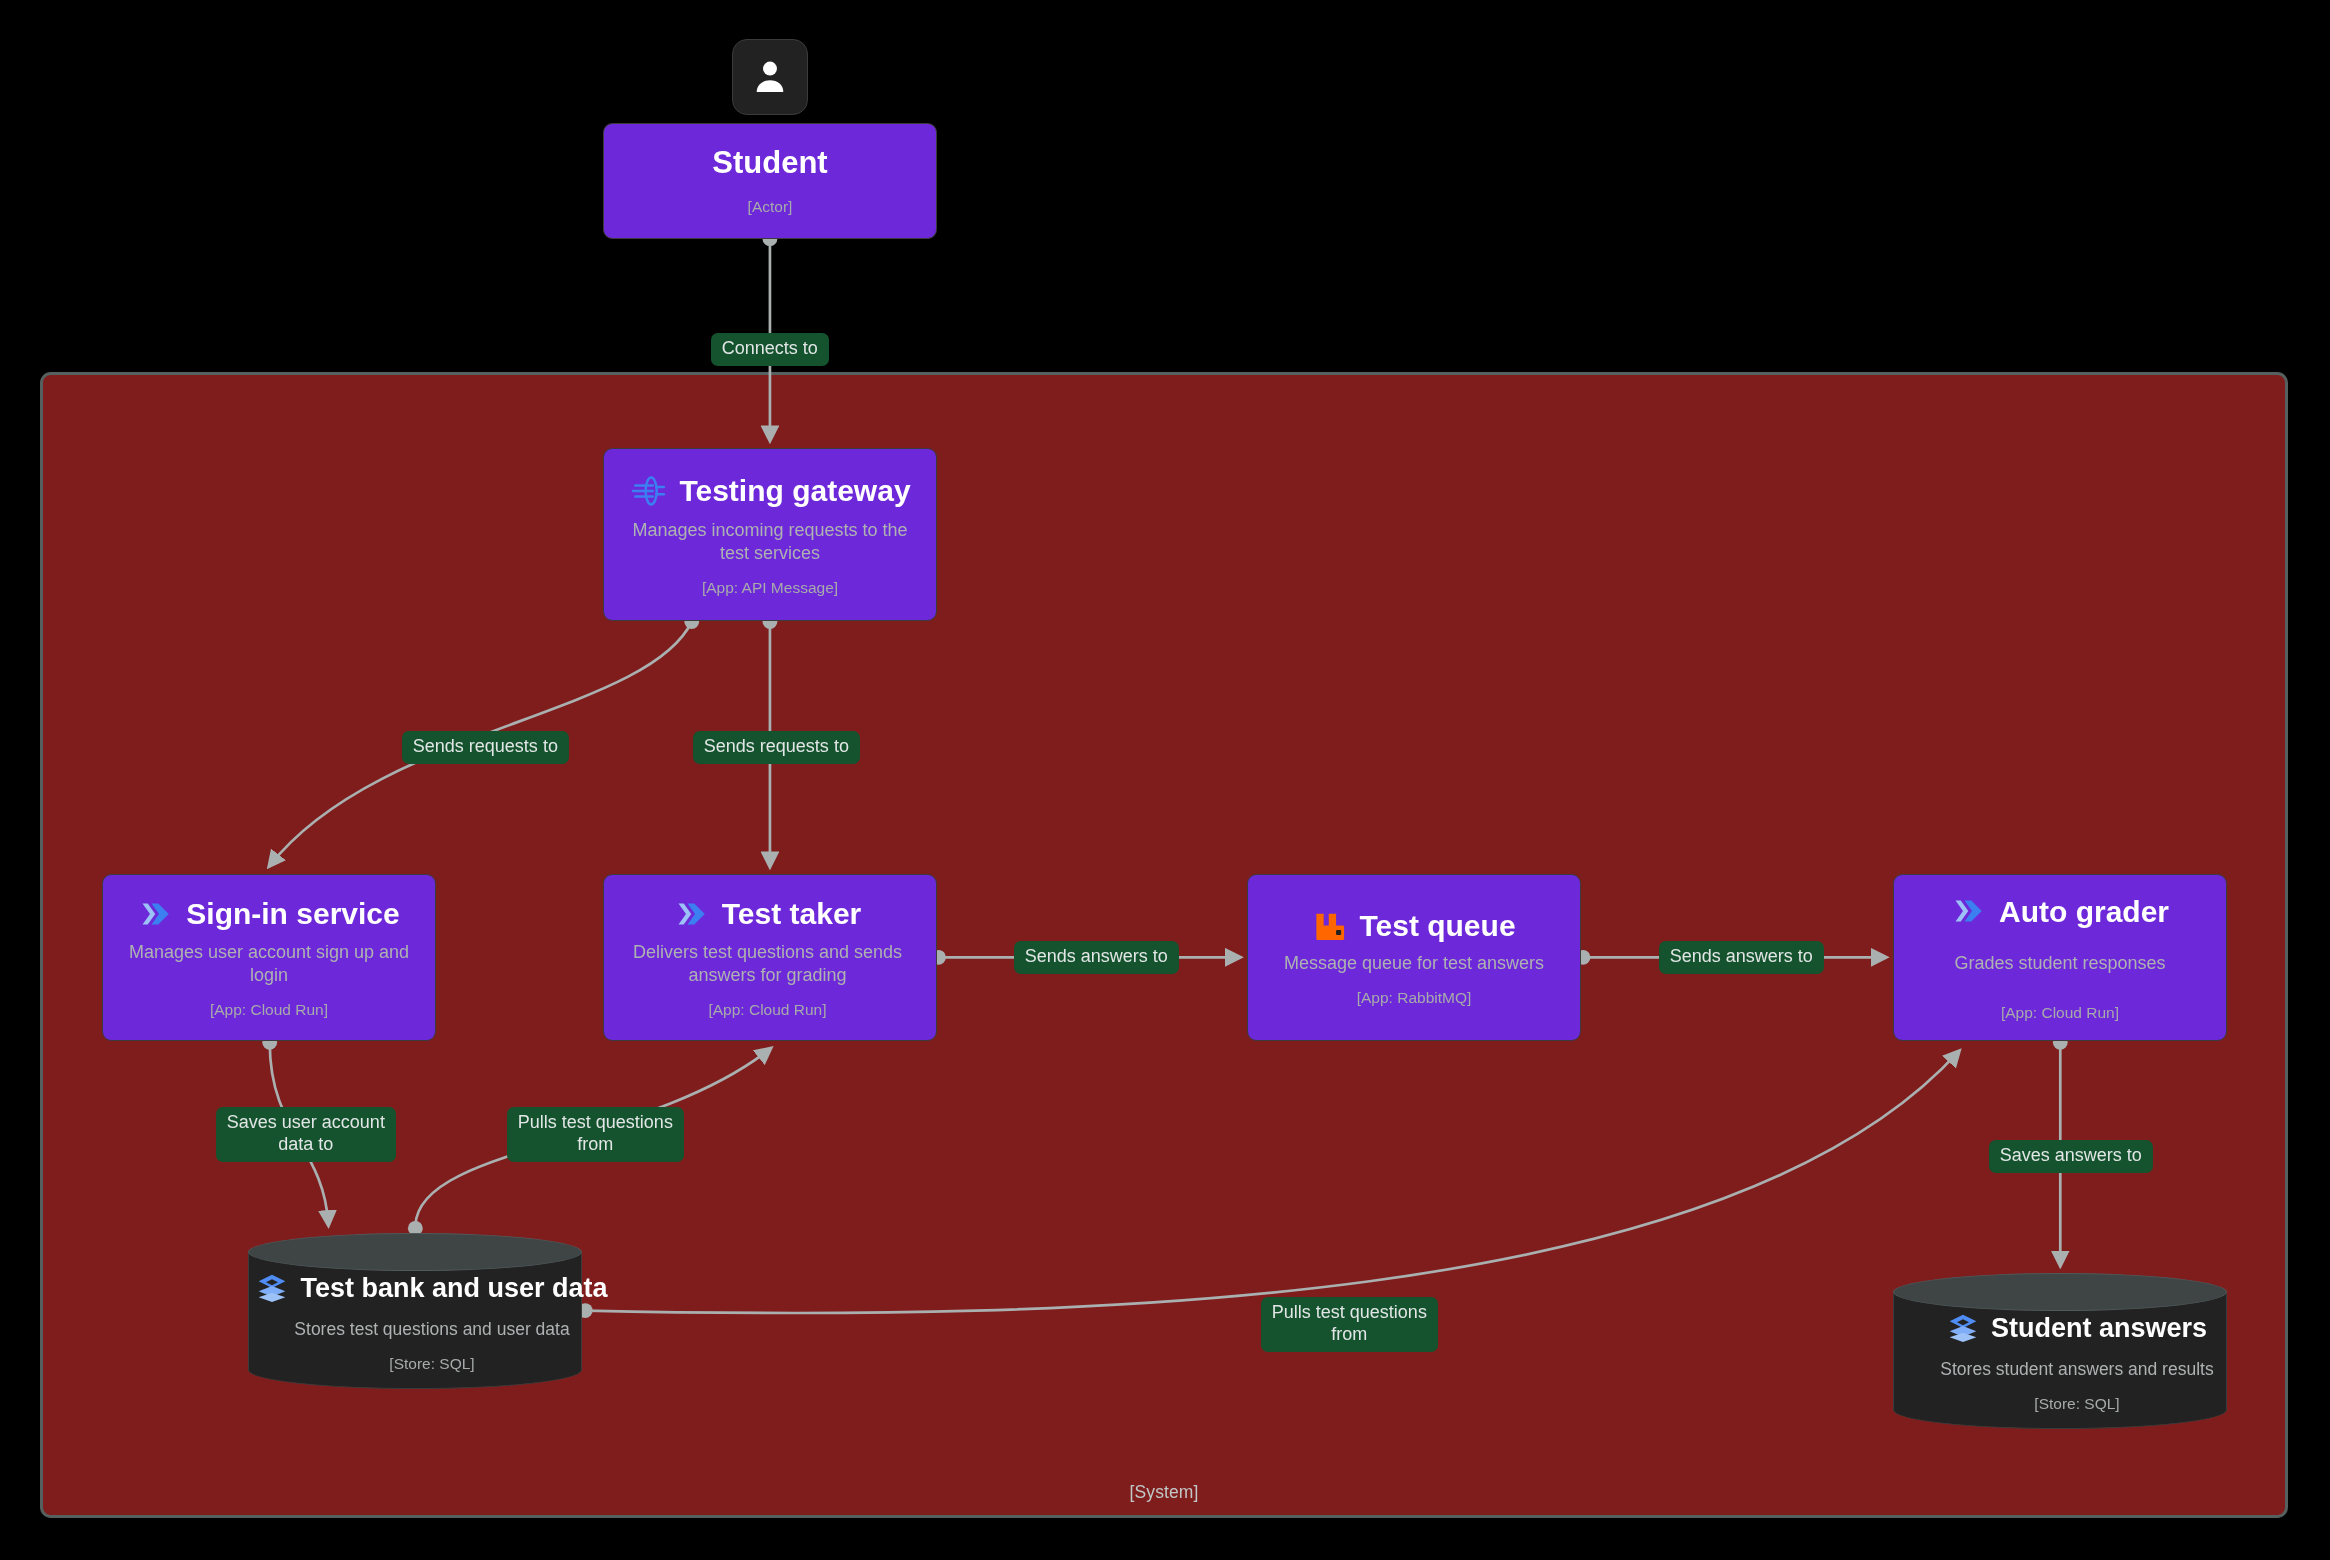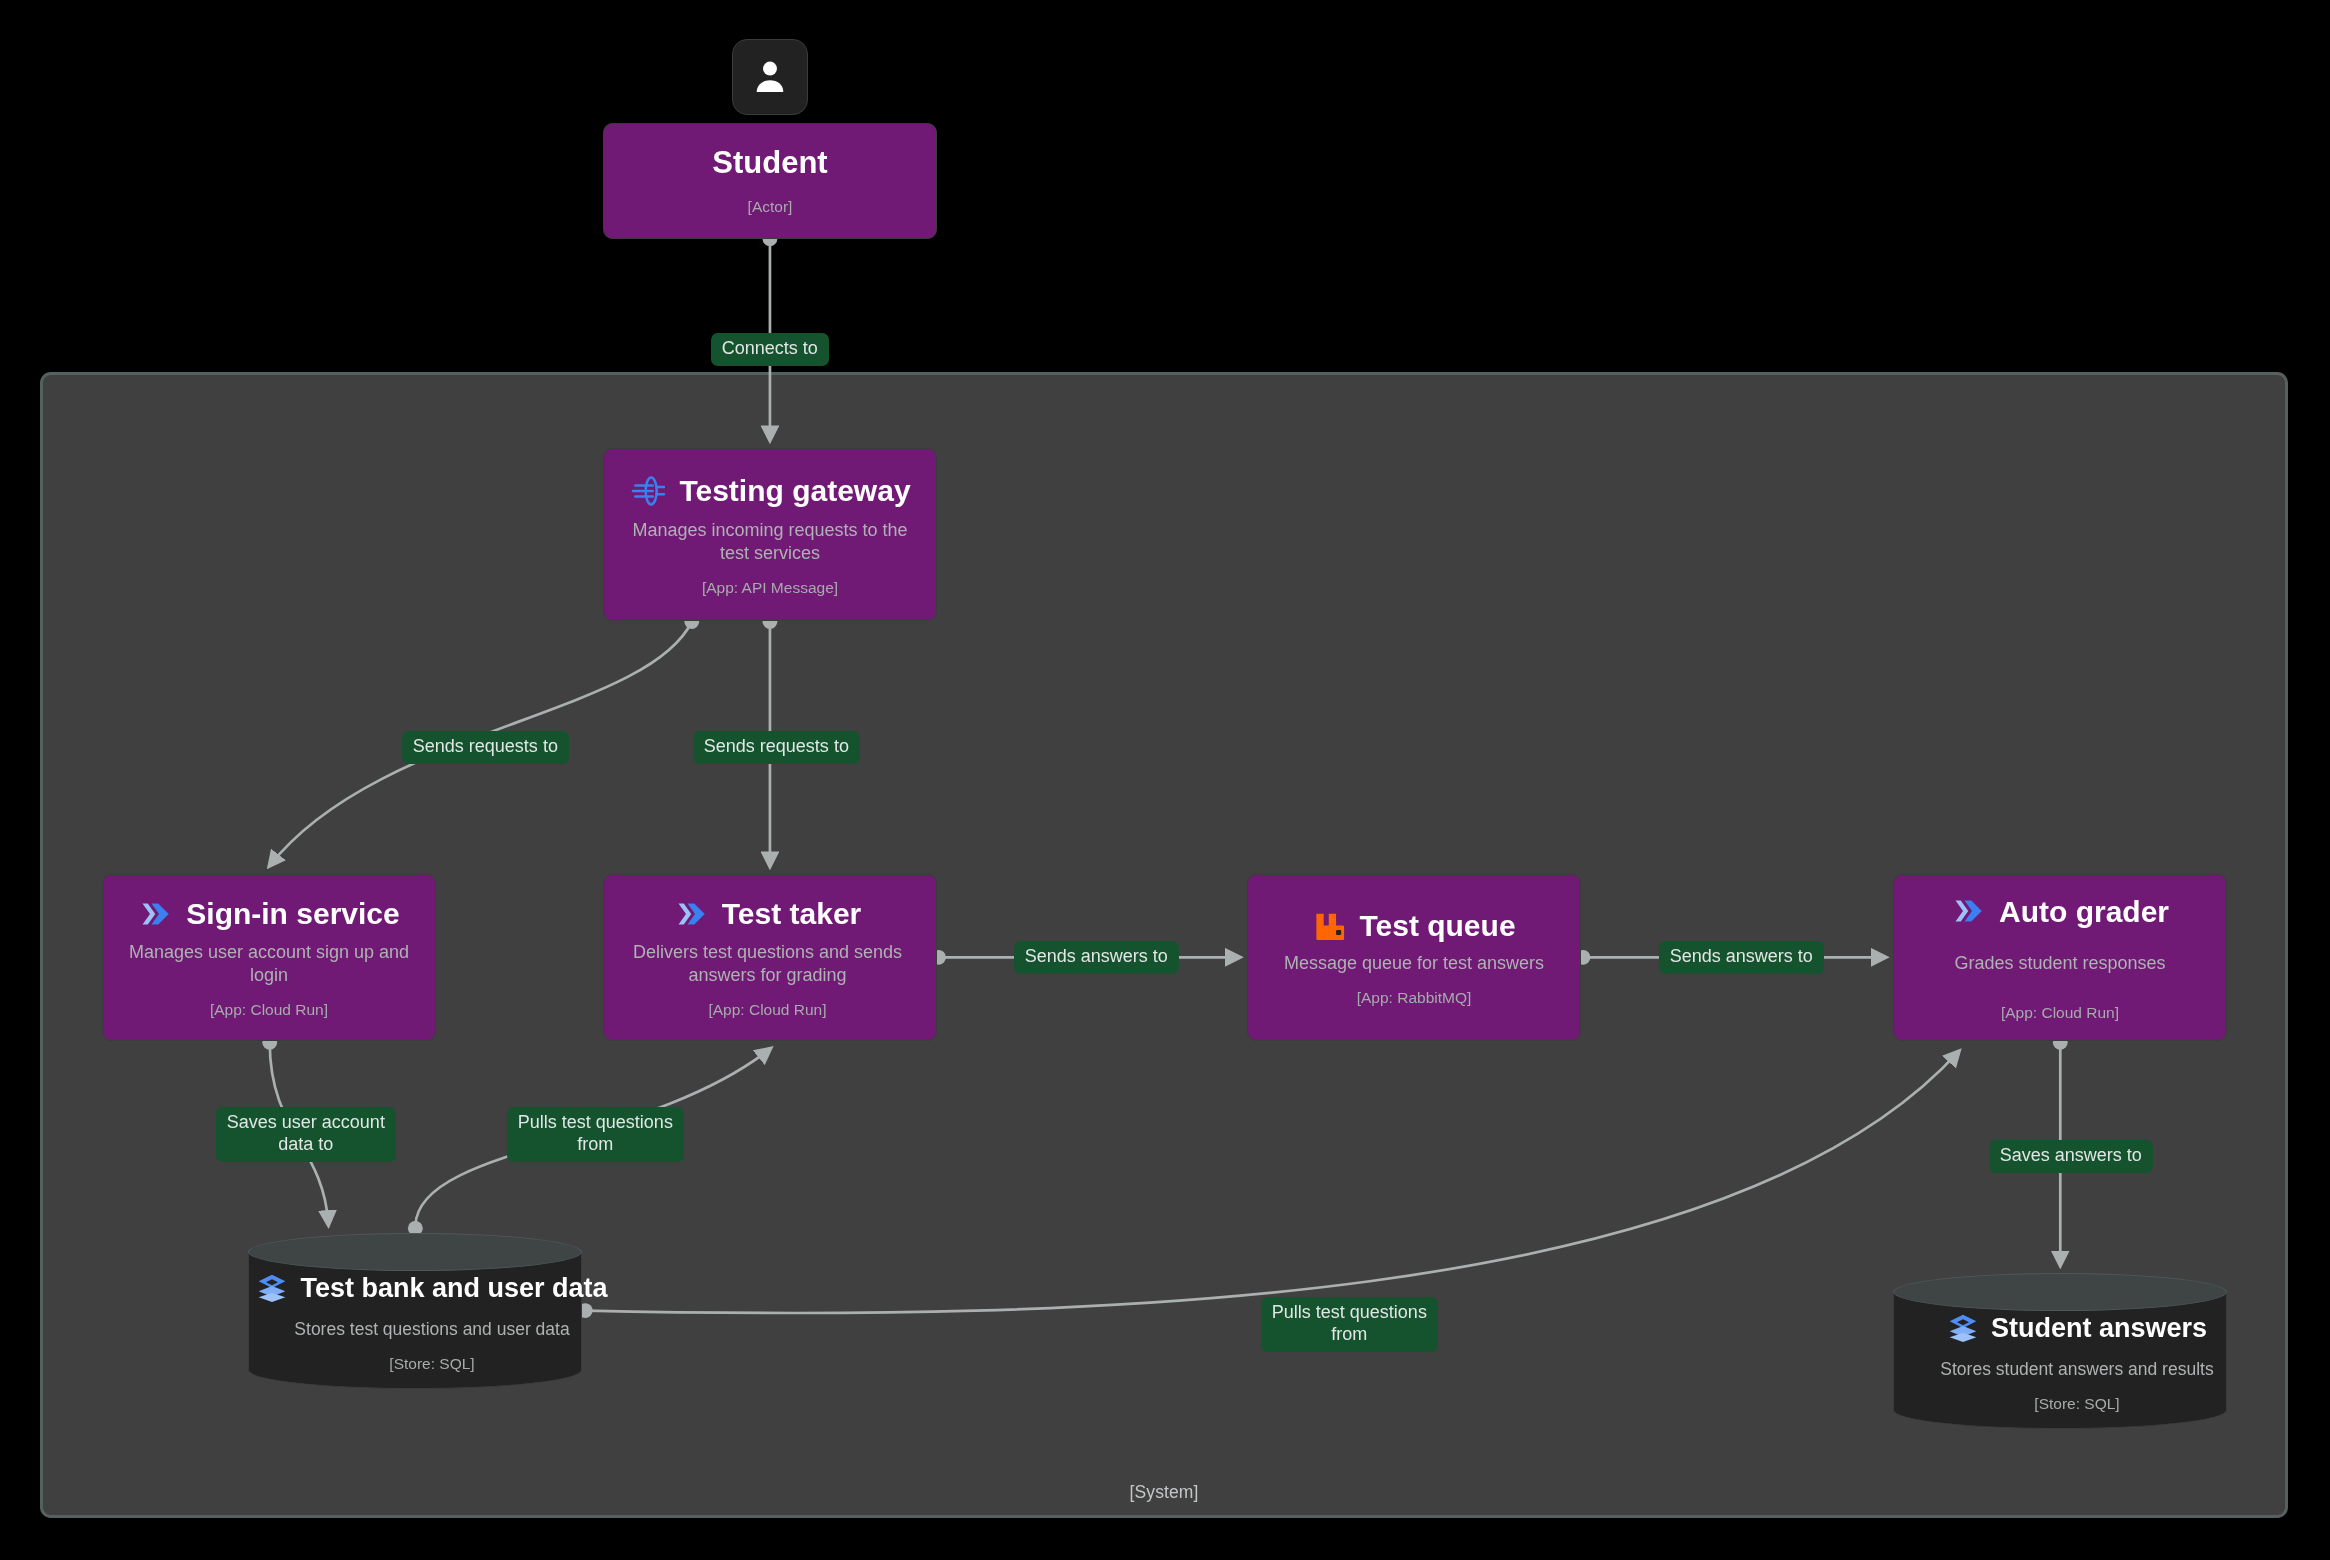--- a/index.html
+++ b/index.html
@@ -9,40 +9,40 @@
     font-family: "Liberation Sans", sans-serif;
     overflow: hidden;
   }
   #stage { position: relative; width: 2330px; height: 1560px; }
 
   
   .system-boundary {
     position: absolute;
     left: 40px; top: 372px;
     width: 2248px; height: 1146px;
-    background: #404040;
+    background: #7f1d1d;
     border: 3.4px solid #55605f;
     border-radius: 10.8px;
   }
   .system-tag {
     position: absolute;
     left: 0; right: 0; bottom: 12px;
     text-align: center;
     font-size: 17.5px;
     color: #c2c7c7;
     letter-spacing: 0.1px;
   }
 
   
   #edges { position: absolute; left: 0; top: 0; width: 2330px; height: 1560px; }
 
   
   .node {
     position: absolute;
-    background: #701a75;
+    background: #6d28d9;
     border: 1.3px solid #3b3b3b;
     border-radius: 9.4px;
     display: flex;
     flex-direction: column;
     align-items: center;
     justify-content: center;
     text-align: center;
     padding: 9.4px 12px;
   }
   .node .hdr {

